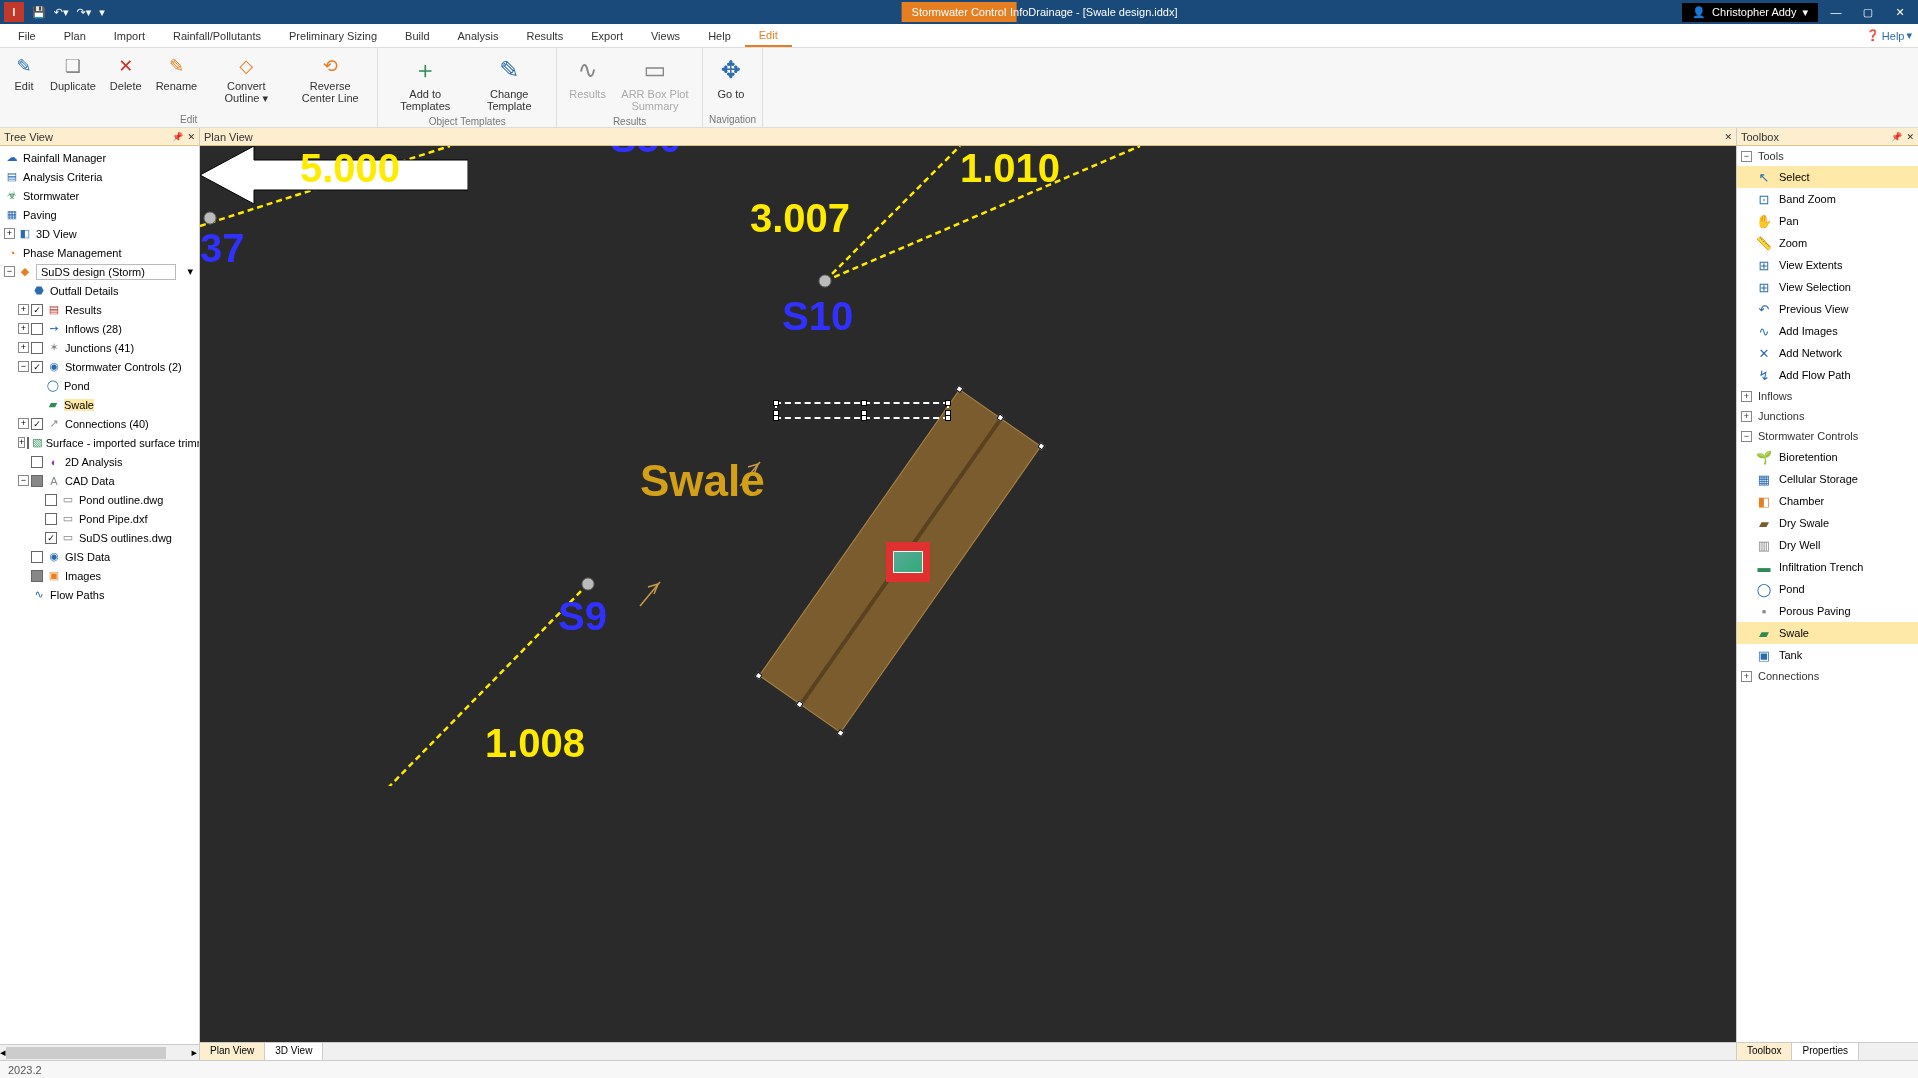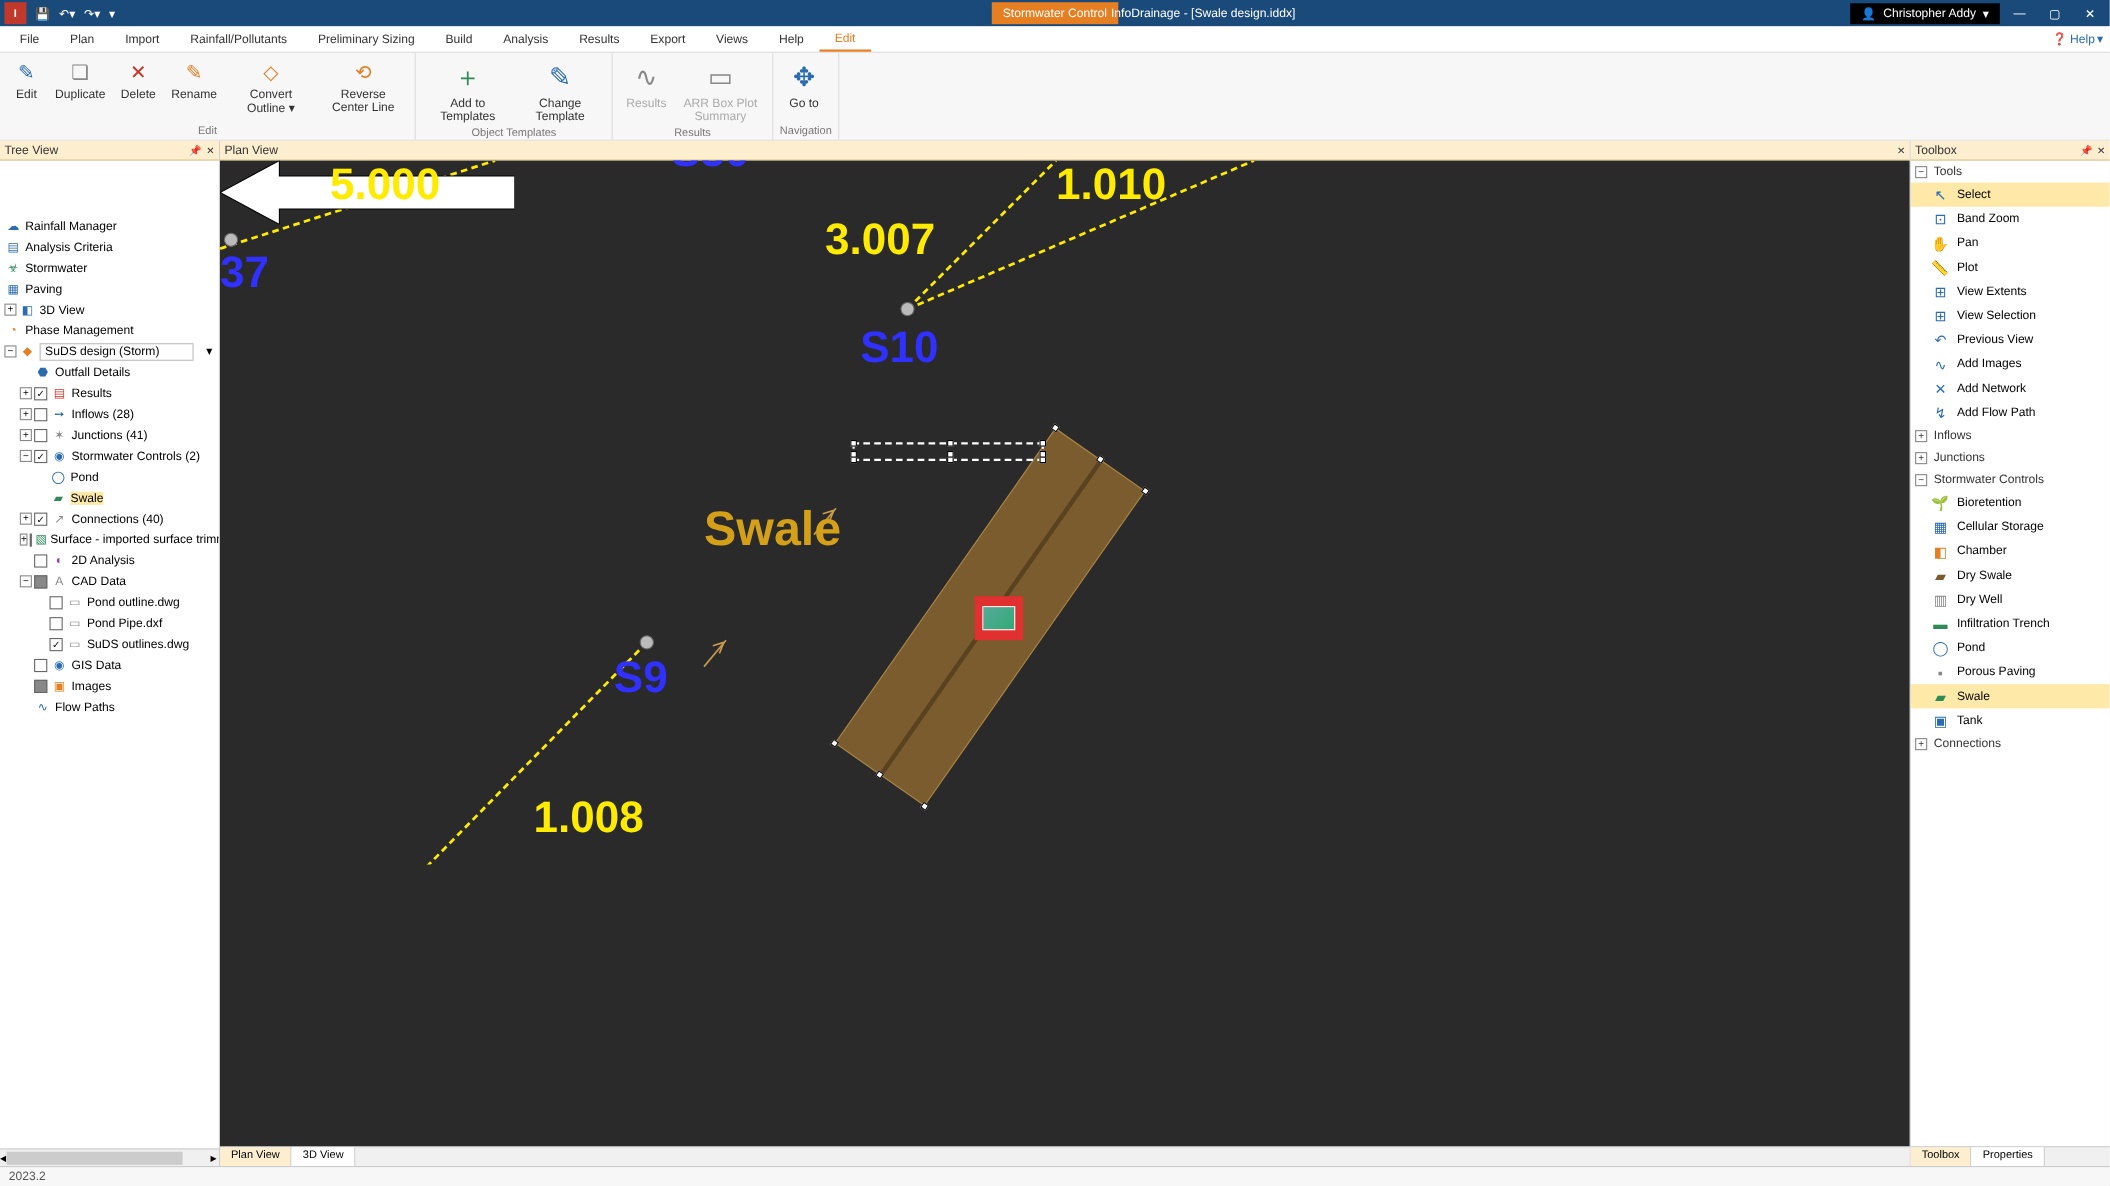--- a/index.html
+++ b/index.html
@@ -33,21 +33,21 @@
 .rbtn .ric.big { width: 32px; height: 32px; font-size: 24px; }
 .rgroup .glabel { text-align: center; color: #777; font-size: 10px; }
 
 
 .workspace { display: flex; height: calc(1078px - 24px - 24px - 80px - 18px); }
 .panel-header { height: 18px; background: #fceecf; border-bottom: 1px solid #d9c48a; display: flex; align-items: center; padding: 0 4px; font-size: 10px; color: #333; }
 .panel-header .phspacer { flex: 1; }
 .panel-header .phbtn { margin-left: 4px; cursor: pointer; font-size: 9px; }
 
 
-.treeview { width: 200px; border-right: 1px solid #ccc; display: flex; flex-direction: column; background: #fff; gap: 48px; }
+.treeview { width: 200px; border-right: 1px solid #ccc; display: flex; flex-direction: column; background: #fff; }
 .tree-body { flex: 1; overflow: hidden; padding: 2px 0; }
 .tnode { display: flex; align-items: center; height: 19px; padding-left: 4px; white-space: nowrap; }
 .tnode .exp { width: 11px; height: 11px; border: 1px solid #888; display: flex; align-items: center; justify-content: center; font-size: 9px; line-height: 1; margin-right: 2px; cursor: pointer; background: #fff; }
 .tnode .noexp { width: 11px; margin-right: 2px; }
 .tnode .chk { width: 12px; height: 12px; border: 1px solid #666; margin-right: 3px; display: flex; align-items: center; justify-content: center; font-size: 9px; background: #fff; }
 .tnode .chk.checked::after { content: "✓"; }
 .tnode .chk.partial { background: #888; }
 .tnode .ticon { width: 16px; height: 16px; margin-right: 3px; display: flex; align-items: center; justify-content: center; font-size: 11px; }
 .tnode .tlabel { cursor: pointer; }
 .tnode.selected .tlabel { background: #ffe9a8; }
@@ -453,21 +453,21 @@
         <div class="tbx-item">
           <div class="tbxicon i-clr-blue">⊡</div>
           <span>Band Zoom</span>
         </div>
         <div class="tbx-item">
           <div class="tbxicon i-clr-blue">✋</div>
           <span>Pan</span>
         </div>
         <div class="tbx-item">
           <div class="tbxicon i-clr-blue">📏</div>
-          <span>Plot</span>
+          <span>Zoom</span>
         </div>
         <div class="tbx-item">
           <div class="tbxicon i-clr-blue">⊞</div>
           <span>View Extents</span>
         </div>
         <div class="tbx-item">
           <div class="tbxicon i-clr-blue">⊞</div>
           <span>View Selection</span>
         </div>
         <div class="tbx-item">

